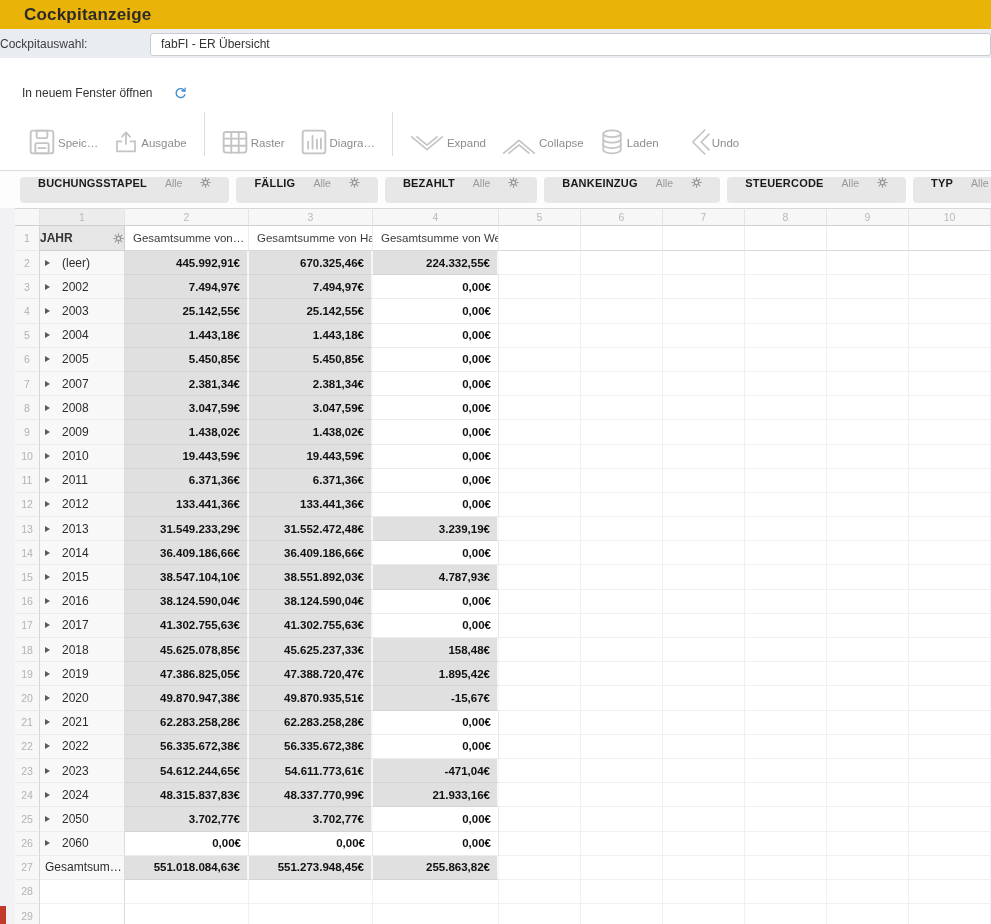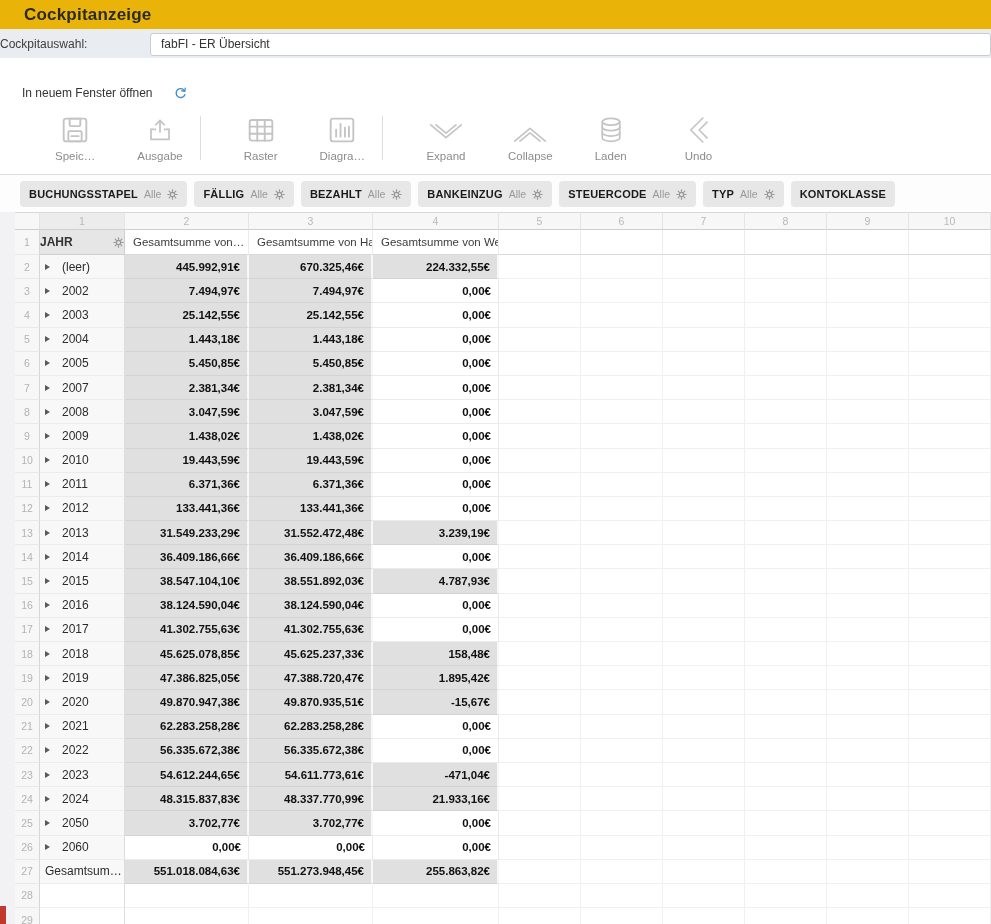--- a/index.html
+++ b/index.html
@@ -22,32 +22,32 @@
     flex:1; height:23px; background:#fff; border:1px solid #c9ccd1; border-radius:3px;
     display:flex; align-items:center; padding-left:10px; color:#333;
   }
   .spacer { height:26px; background:#fff; }
   .open-row { height:18px; display:flex; align-items:center; padding-left:22px; gap:21px; background:#fff; }
   .open-link { color:#333; cursor:pointer; }
   .refresh-icon { display:flex; align-items:center; }
   .toolbar {
     background:#fff; padding:10px 0 12px 26px; display:flex; align-items:flex-end;
   }
-  .tb-btn { display:flex; flex-direction:column; align-items:center; margin-right:13px; cursor:pointer;margin-left:29px; }
+  .tb-btn { display:flex; flex-direction:row; align-items:center; margin-right:13px; cursor:pointer; }
   .tb-btn .ticon { height:34px; display:flex; align-items:flex-end; }
   .tb-btn .tlabel { margin-top:4px; font-size:11.5px; color:#8c8c8c; white-space:nowrap; }
   .tb-sep { width:1px; height:44px; background:#ddd; margin:0 14px 2px 4px; }
   .tb-gap { width:16px; }
   .chips-row {
     background:#fdfdfd; border-top:1px solid #ddd; padding:6px 0 5px 20px;
     display:flex; gap:7px; align-items:center;
   }
   .chip {
-    height:26px; background:#e7e7e7; border-radius:4px; padding:0 9px;
-    display:flex; align-items:center; gap:6px; cursor:pointer; white-space:nowrap;
+    height:26px; background:#e7e7e7; border-radius:4px; padding:0 18px;
+    display:flex; align-items:flex-start; gap:18px; cursor:pointer; white-space:nowrap;
   }
   .chip .cname { font-weight:bold; font-size:11px; color:#1a1a1a; letter-spacing:.2px; }
   .chip .cval { font-size:10.5px; color:#999; }
   .grid-wrap { margin-left:15px; width:976px; background:#fff; }
   .grow { display:grid; grid-template-columns:25px 85px 124px 124px 126px repeat(6,82px); }
   .num-strip { height:18px; }
   .hrow { height:25px; }
   .drow { height:24.2px; }
   .cn-cell {
     background:#f7f7f7; color:#b9b9b9; font-size:10.5px;

